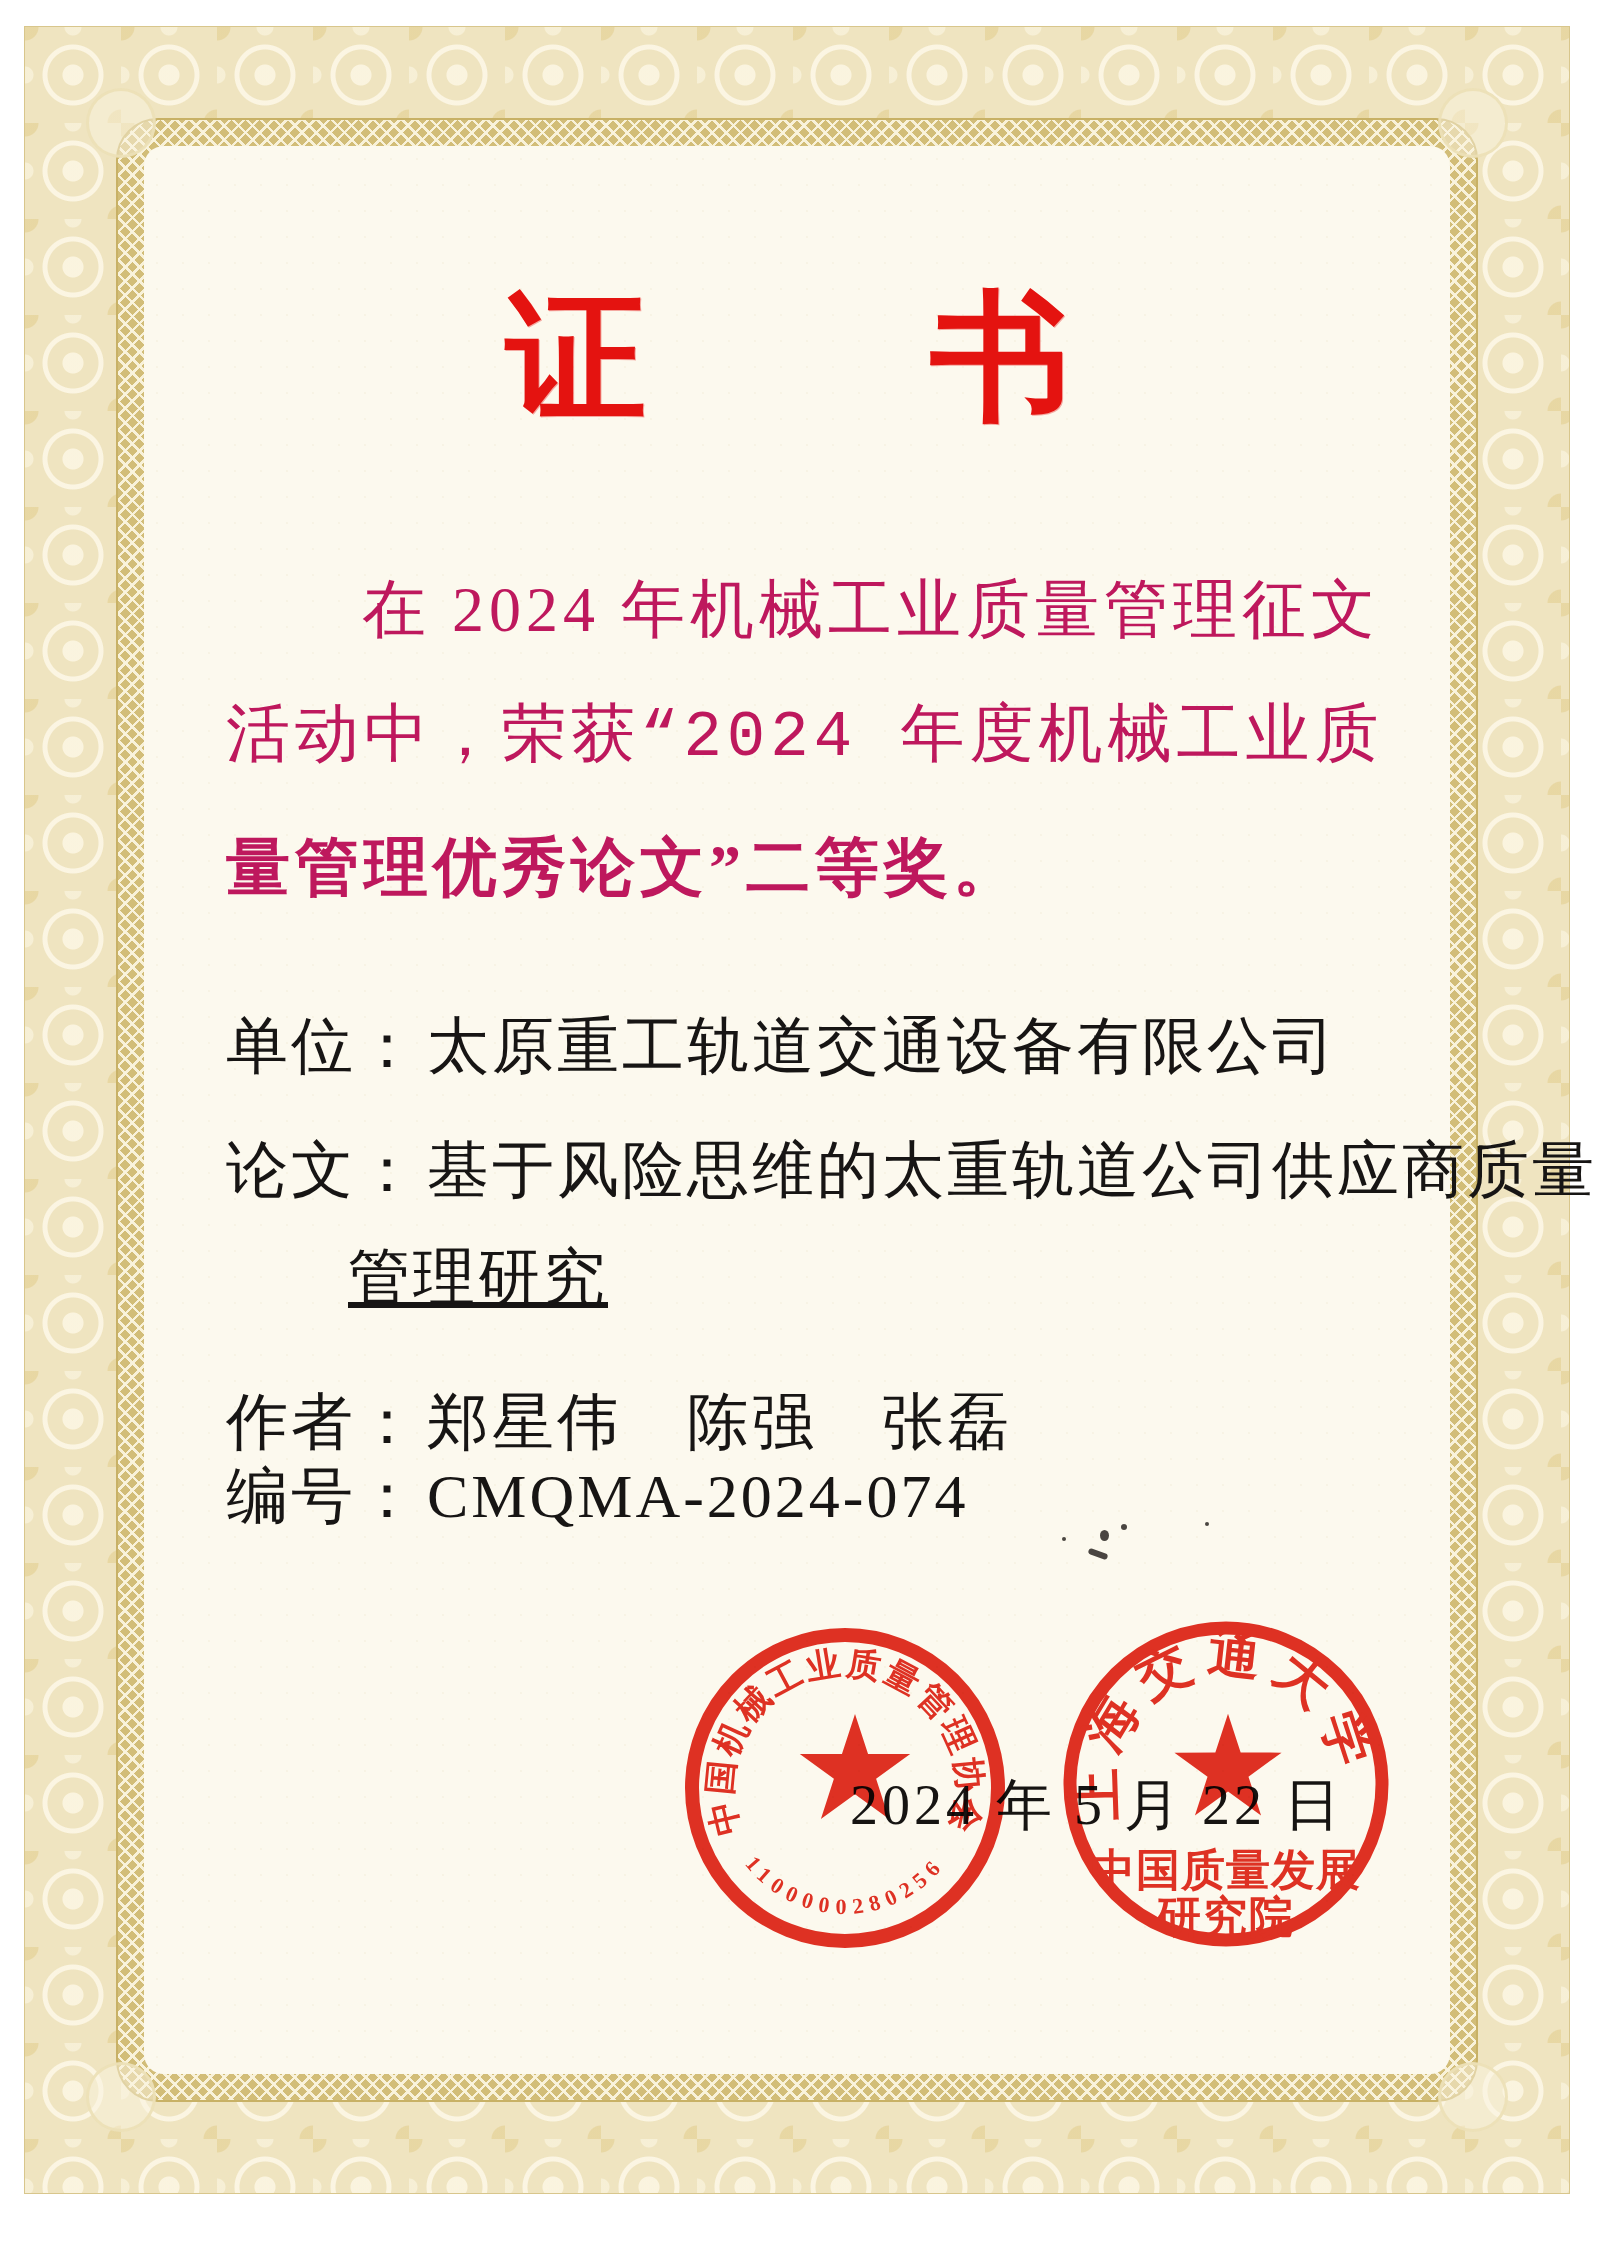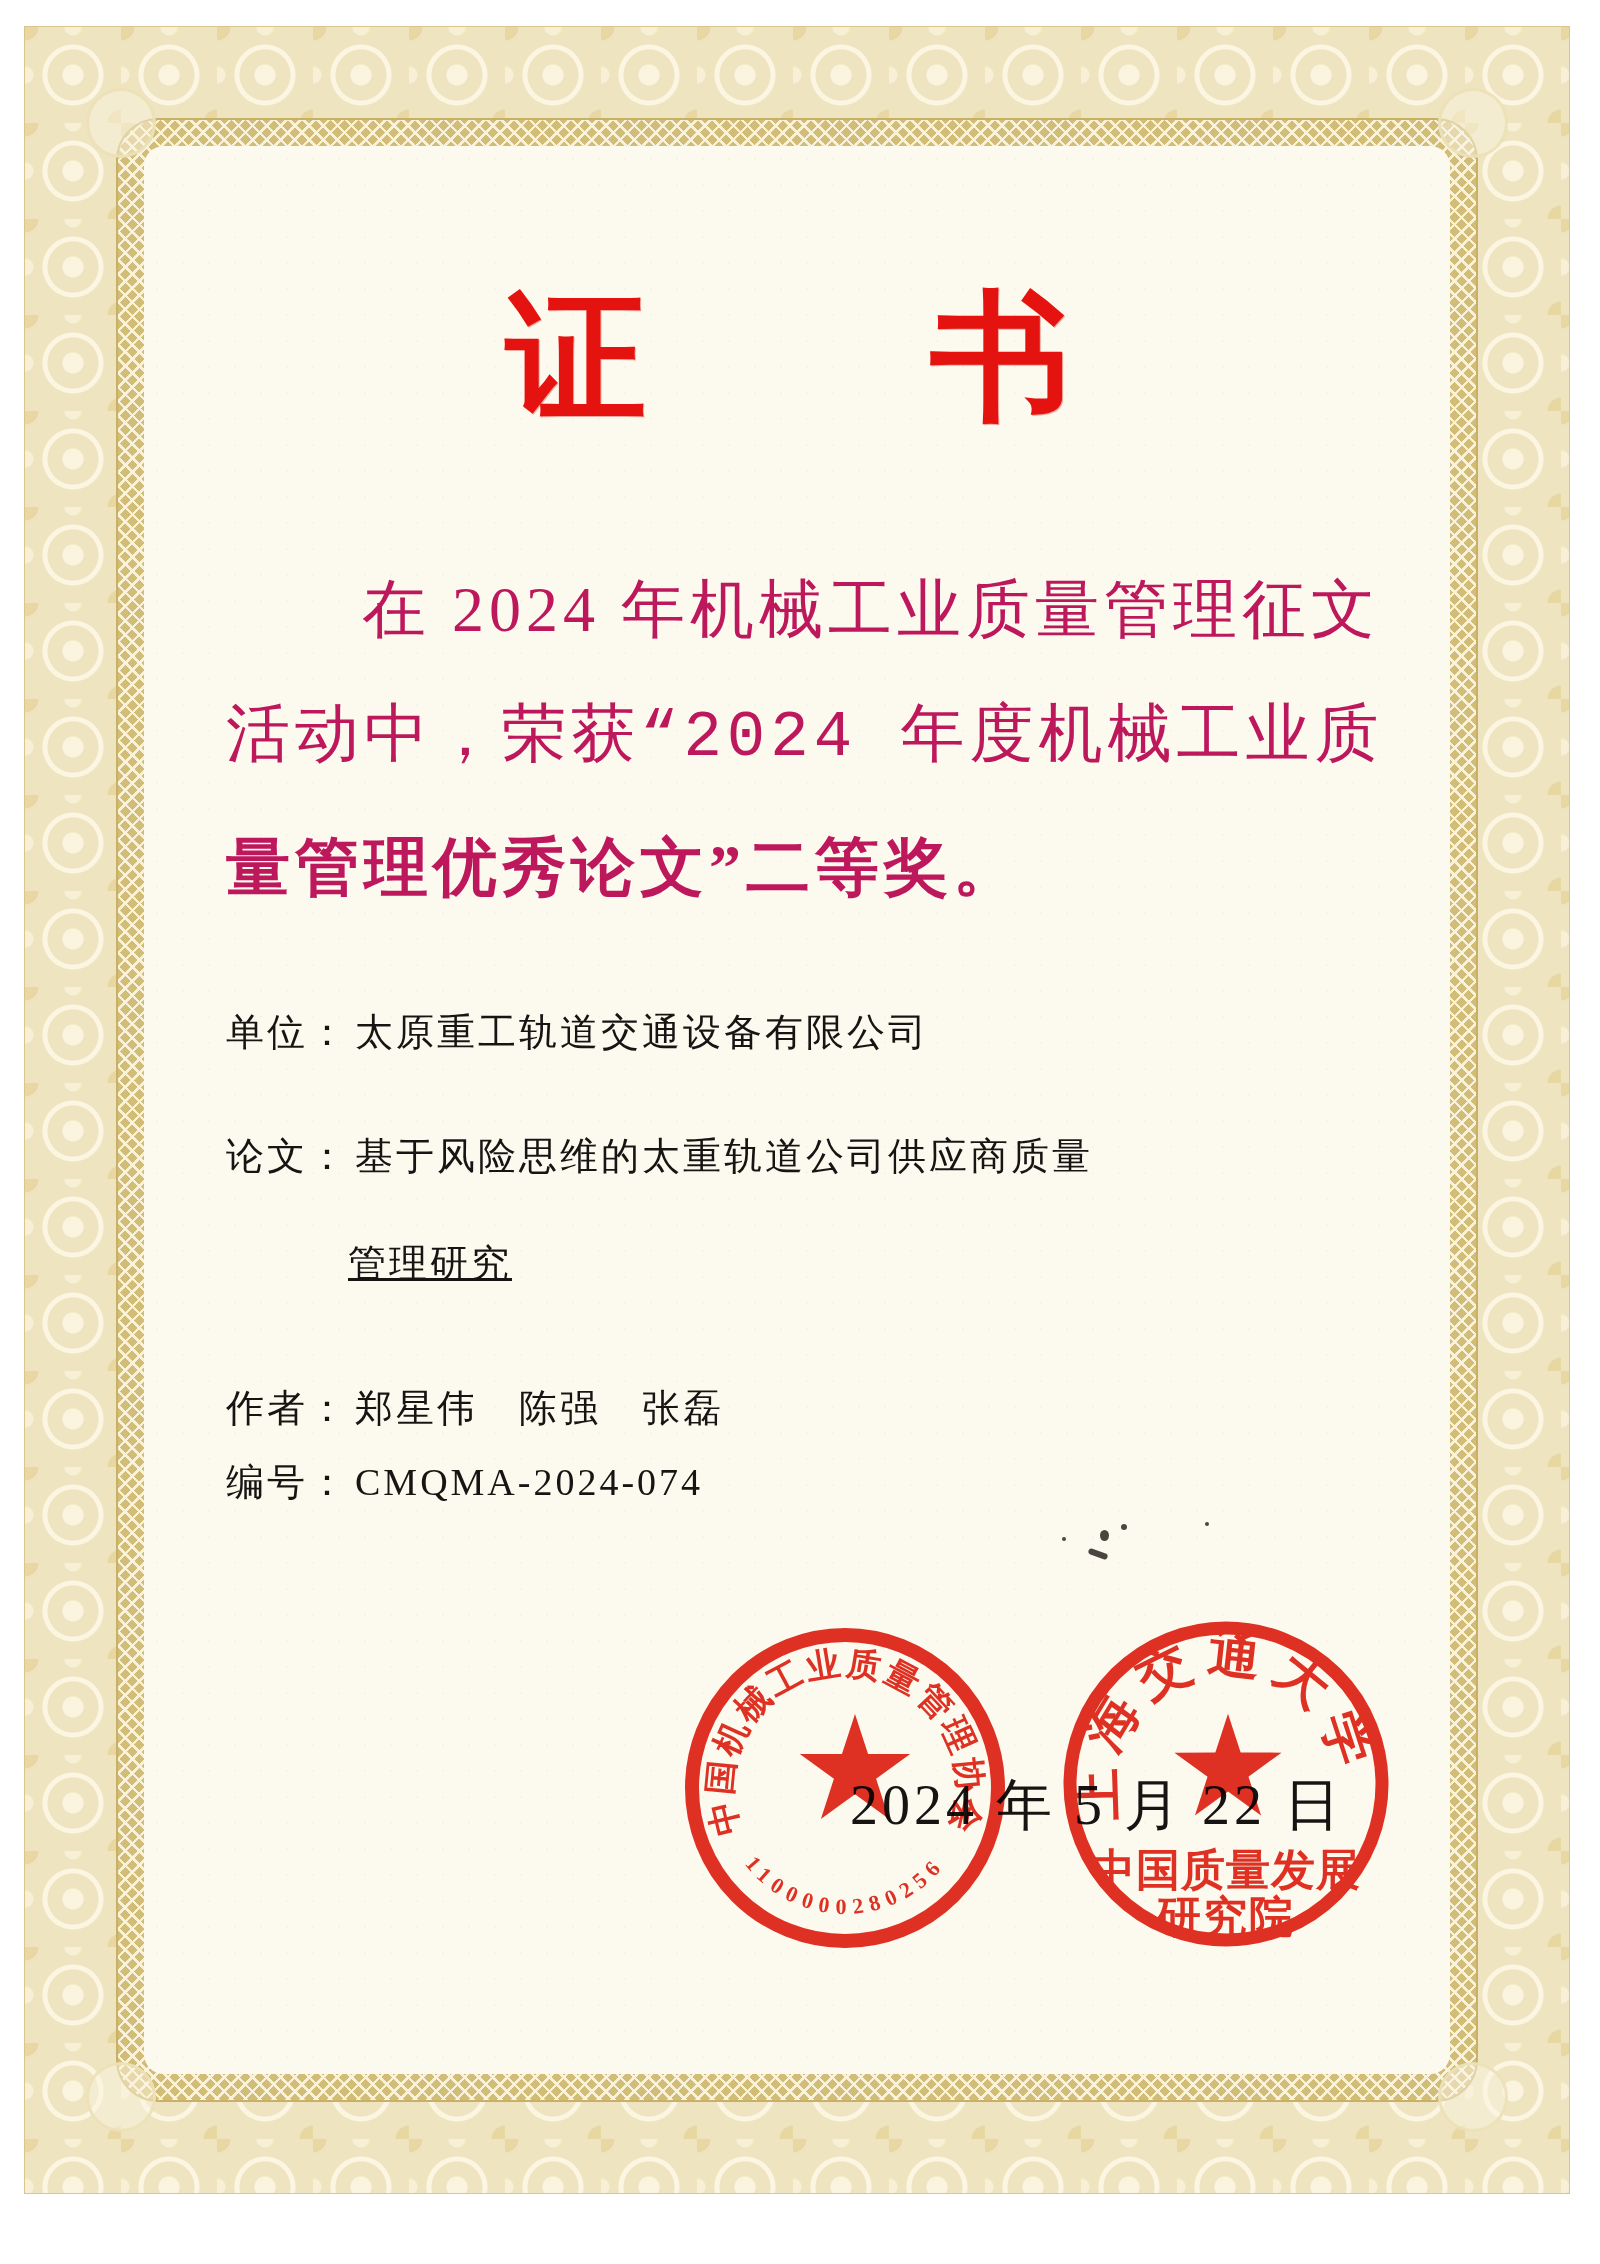--- a/index.html
+++ b/index.html
@@ -69,21 +69,21 @@
     letter-spacing:5px;
     color:#be185d;
     white-space:pre;
   }
   .bl1{top:575px;padding-left:136px;}
   .bl2{top:703px;font-family:Liberation Mono, monospace;}
   .bl3{top:833px;font-weight:bold;}
   
   .field{
     position:absolute;left:226px;
-    font-size:38px;line-height:1.1;
+    font-size:62px;line-height:1.1;
     letter-spacing:3px;
     color:#171514;
     white-space:pre;
     display:flex;
     text-align:right;
   }
   .f-unit{top:1012px;}
   .f-paper{top:1136px;}
   .f-paper2{top:1243px;left:348px;text-decoration:underline;}
   .f-authors{top:1356px;margin-top:32px;}

